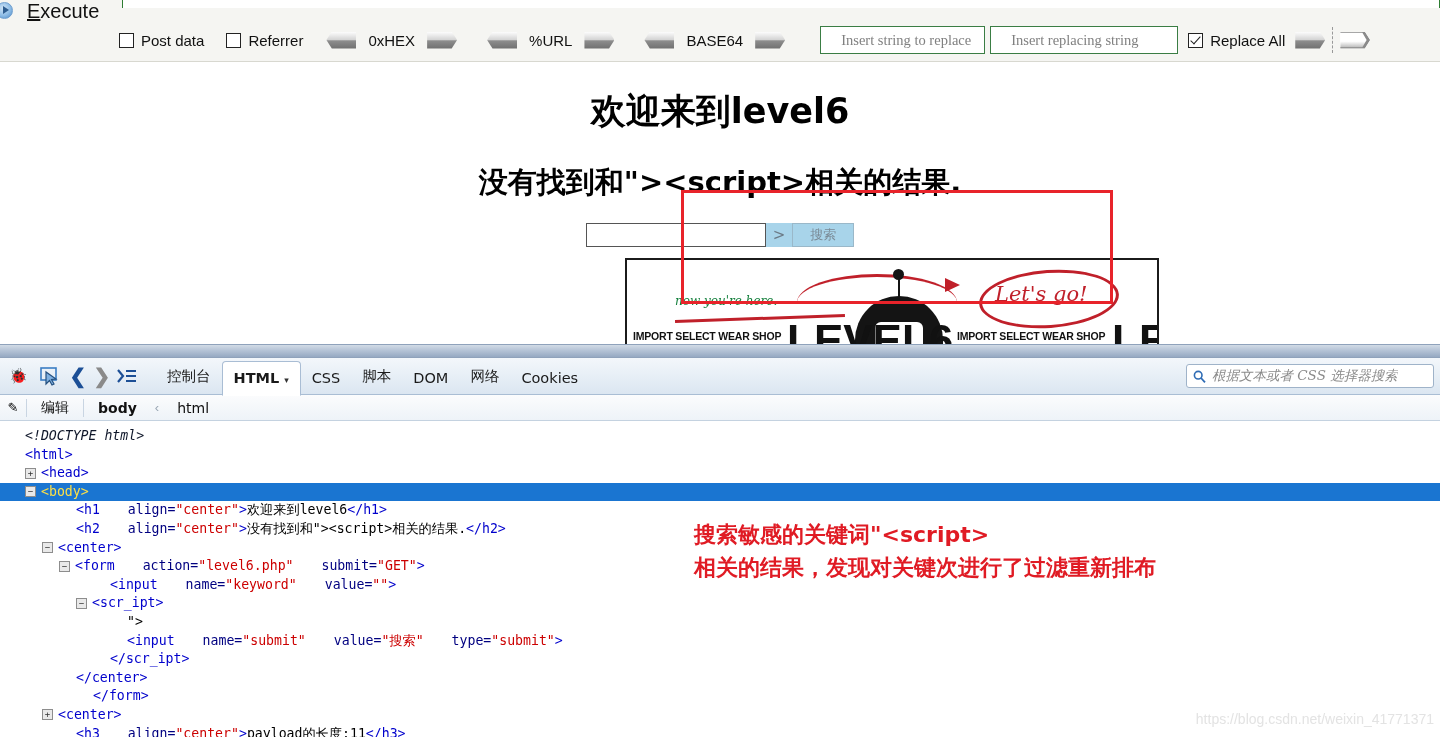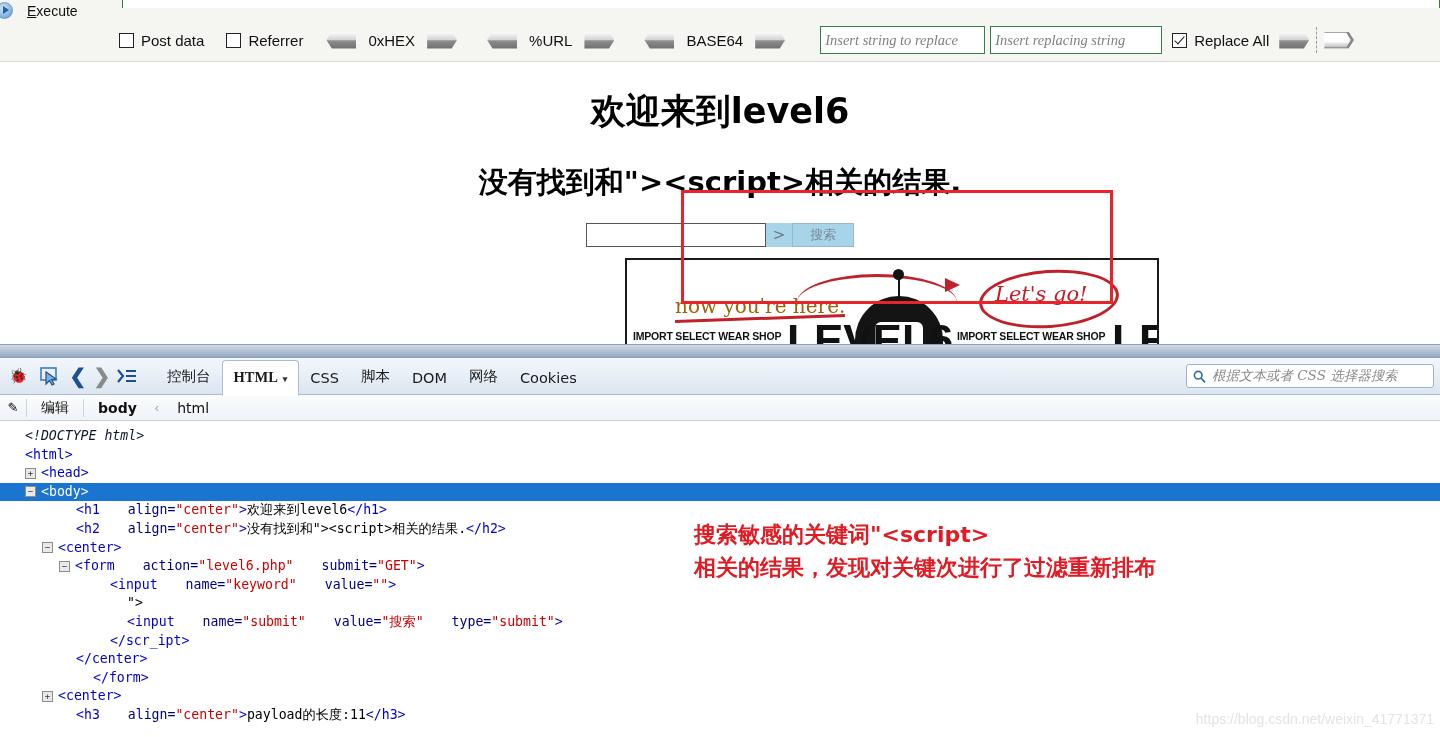--- a/index.html
+++ b/index.html
@@ -29,21 +29,21 @@
     border:1px solid #6f9fd0;
     position:relative; flex:0 0 auto;
   }
   .exec-icon::after {
     content:""; position:absolute; left:6px; top:3.5px;
     border-left:6px solid #2d5c8f;
     border-top:4.5px solid transparent;
     border-bottom:4.5px solid transparent;
   }
   .exec-label {
-    font-size:14px; color:#111; margin-left:14px; white-space:nowrap;
+    font-size:20px; color:#111; margin-left:14px; white-space:nowrap;
   }
   .exec-label u { text-decoration:underline; }
   .url-tab {
     position:absolute; left:122px; top:-14px; width:1318px; height:22px;
     border:1px solid #2e7d32;
     border-bottom:none;
     border-radius:7px 7px 0 0;
     background:#ffffff;
   }
 
@@ -82,22 +82,22 @@
     clip-path:polygon(0 0,82% 0,100% 50%,82% 100%,0 100%);
   }
   .arrow.ghost::after {
     content:""; position:absolute; inset:0;
     background:#8a8a8a;
     clip-path:polygon(0 0,82% 0,100% 50%,82% 100%,0 100%,0 92%,74% 92%,88% 50%,74% 8%,0 8%);
   }
   .repl-input {
     height:28px; border:1px solid #3a7d44; background:#fff;
     font-family:"Liberation Serif", serif;
-    font-style:italic; font-size:14.5px; color:#808080;
-    padding:0 4px; line-height:26px; overflow:hidden; white-space:nowrap;
+    font-size:14.5px; color:#808080;
+    padding:0 20px; line-height:26px; overflow:hidden; white-space:nowrap;
   }
   .tb-divider {
     width:0; height:26px; border-left:1px dashed #999; margin:0 7px;
   }
 
   
   #page-region {
     position:absolute; left:0; top:62px; width:1440px; height:286px;
     background:#ffffff; overflow:hidden;
   }
@@ -130,21 +130,21 @@
     font-family:"DejaVu Sans","Liberation Sans", sans-serif;
   }
   #banner-img {
     position:absolute; left:625px; top:196px; width:534px; height:90px;
     border:2px solid #1b1b1b; border-bottom:none; background:#fff;
     overflow:hidden;
   }
   .banner-scribble {
     position:absolute;
     font-family:"DejaVu Serif", serif;
-    color:#a16207; font-size:20px; 
+    color:#15803d; font-size:12px; font-style:italic;
   }
   .banner-shop {
     position:absolute; bottom:6px;
     font-family:"Liberation Sans", sans-serif;
     font-weight:bold; font-size:10.5px; color:#111; letter-spacing:-0.2px;
   }
   .banner-big {
     position:absolute; bottom:-18px;
     font-family:"Liberation Sans", sans-serif;
     font-weight:bold; font-size:44px; color:#111;
@@ -224,21 +224,21 @@
     flex:0 0 auto; line-height:26px;
   }
   .dt-chev.back { color:#1c4f96; }
   .dt-chev.fwd  { color:#8a8a8a; }
   .dt-tab {
     font-size:14.5px; color:#1a1a1a; padding:8px 11px 9px; margin-top:4px;
     white-space:nowrap; position:relative; font-family:"DejaVu Sans","Liberation Sans",sans-serif;
   }
   .dt-tab.active {
     background:#ffffff; border:1px solid #a9bdd4; border-bottom:1px solid #fff;
-    border-radius:4px 4px 0 0; font-weight:bold; margin-bottom:-1px;font-family:Liberation Serif, serif;
+    border-radius:4px 4px 0 0; font-weight:bold; margin-bottom:-1px;
   }
   .dt-tab .caret { font-size:9px; margin-left:5px; color:#333; }
   #dt-search-wrap {
     position:absolute; right:6px; top:6px; width:248px; height:24px;
     border:1px solid #9fb3c9; background:#fff; border-radius:3px;
     display:flex; align-items:center; padding:0 6px;
   }
   #dt-search-text {
     font-size:13.5px; color:#8a8a8a; font-style:italic;
     font-family:"DejaVu Serif","Liberation Serif", serif; margin-left:6px;
@@ -278,21 +278,21 @@
     display:inline-block; width:11px; height:11px;
     border:1px solid #8d8d8d; background:#e9e9e9;
     font-size:9px; line-height:9px; text-align:center; color:#333;
     vertical-align:middle; margin-right:5px; font-family:"DejaVu Sans Mono",monospace;
   }
   .twist-space { display:inline-block; width:17px; }
   .sel-row {
     background:#1a75d1; color:#fff; display:block;
     margin-left:-8px; padding-left:8px;
   }
-  .sel-row .tw, .sel-row .attr { color:#ffffff; }
+  .sel-row .tw, .sel-row .attr { color:#fde047; }
 
   
   #annotation {
     position:absolute; left:694px; top:518px;
     font-family:"DejaVu Sans","Liberation Sans", sans-serif;
     font-weight:bold; font-size:22px; color:#e01b24; line-height:33px;
     white-space:nowrap;
   }
 
   #watermark {
@@ -350,21 +350,21 @@
       <span class="codec-label">BASE64</span>
       <span class="arrow right"></span>
     </div>
 
     <div style="width:35px"></div>
 
     <div class="repl-input" style="width:165px">Insert string to replace</div>
 
     <div style="width:5px"></div>
 
-    <div class="repl-input" style="width:172px">Insert replacing string</div>
+    <div class="repl-input" style="width:188px">Insert replacing string</div>
 
     <div style="width:10px"></div>
 
     <div class="chk-item">
       <span class="chk-box checked"></span>
       <span class="chk-label">Replace All</span>
     </div>
 
     <div style="width:10px"></div>
     <span class="arrow right"></span>
@@ -461,20 +461,21 @@
       <div class="tline"><span><span style="display: inline-block; width: 0px;"></span><span class="twist-space"></span><span class="tw">&lt;html&gt;</span></span></div>
       <div class="tline"><span><span style="display: inline-block; width: 17px;"></span><span class="twist">+</span><span class="tw">&lt;head&gt;</span></span></div>
       <div class="tline">
         <span class="sel-row"><span style="display: inline-block; width: 17px;"></span><span class="twist">−</span><span class="tw">&lt;body&gt;</span></span>
       </div>
       <div class="tline"><span><span style="display: inline-block; width: 51px;"></span><span class="twist-space"></span><span class="tw">&lt;h1</span><span class="attr"> align=</span><span class="val">"center"</span><span class="tw">&gt;</span><span class="txt">欢迎来到level6</span><span class="tw">&lt;/h1&gt;</span></span></div>
       <div class="tline"><span><span style="display: inline-block; width: 51px;"></span><span class="twist-space"></span><span class="tw">&lt;h2</span><span class="attr"> align=</span><span class="val">"center"</span><span class="tw">&gt;</span><span class="txt">没有找到和"&gt;&lt;script&gt;相关的结果.</span><span class="tw">&lt;/h2&gt;</span></span></div>
       <div class="tline"><span><span style="display: inline-block; width: 34px;"></span><span class="twist">−</span><span class="tw">&lt;center&gt;</span></span></div>
       <div class="tline"><span><span style="display: inline-block; width: 51px;"></span><span class="twist">−</span><span class="tw">&lt;form</span><span class="attr"> action=</span><span class="val">"level6.php"</span><span class="attr"> submit=</span><span class="val">"GET"</span><span class="tw">&gt;</span></span></div>
       <div class="tline"><span><span style="display: inline-block; width: 85px;"></span><span class="twist-space"></span><span class="tw">&lt;input</span><span class="attr"> name=</span><span class="val">"keyword"</span><span class="attr"> value=</span><span class="val">""</span><span class="tw">&gt;</span></span></div>
+      <div class="tline"><span><span style="display: inline-block; width: 68px;"></span><span class="twist">−</span><span class="tw">&lt;scr_ipt&gt;</span></span></div>
       <div class="tline"><span><span style="display: inline-block; width: 102px;"></span><span class="twist-space"></span><span class="txt">"&gt;</span></span></div>
       <div class="tline"><span><span style="display: inline-block; width: 102px;"></span><span class="twist-space"></span><span class="tw">&lt;input</span><span class="attr"> name=</span><span class="val">"submit"</span><span class="attr"> value=</span><span class="val">"搜索"</span><span class="attr"> type=</span><span class="val">"submit"</span><span class="tw">&gt;</span></span></div>
       <div class="tline"><span><span style="display: inline-block; width: 85px;"></span><span class="twist-space"></span><span class="tw">&lt;/scr_ipt&gt;</span></span></div>
       <div class="tline"><span><span style="display: inline-block; width: 51px;"></span><span class="twist-space"></span><span class="tw">&lt;/center&gt;</span></span></div>
       <div class="tline"><span><span style="display: inline-block; width: 68px;"></span><span class="twist-space"></span><span class="tw">&lt;/form&gt;</span></span></div>
       <div class="tline"><span><span style="display: inline-block; width: 34px;"></span><span class="twist">+</span><span class="tw">&lt;center&gt;</span></span></div>
       <div class="tline"><span><span style="display: inline-block; width: 51px;"></span><span class="twist-space"></span><span class="tw">&lt;h3</span><span class="attr"> align=</span><span class="val">"center"</span><span class="tw">&gt;</span><span class="txt">payload的长度:11</span><span class="tw">&lt;/h3&gt;</span></span></div>
     </div>
 
 </div>

